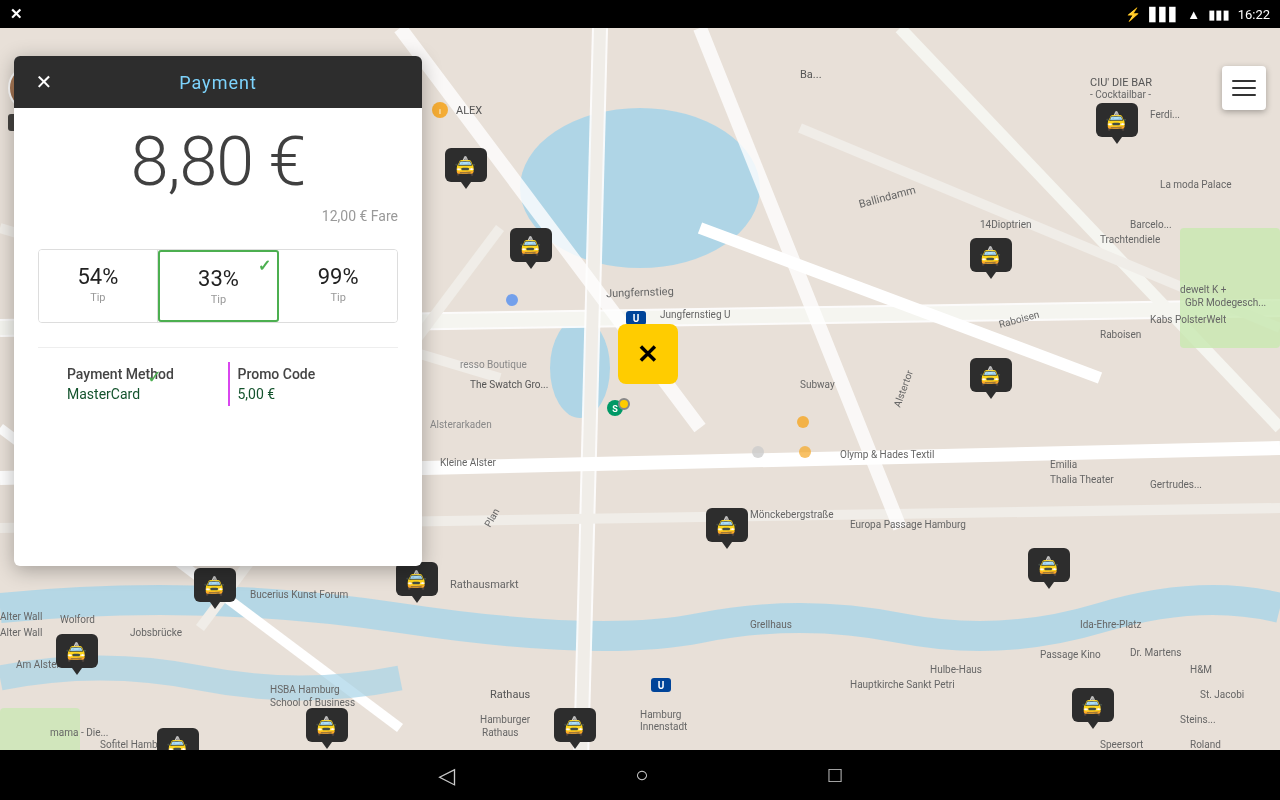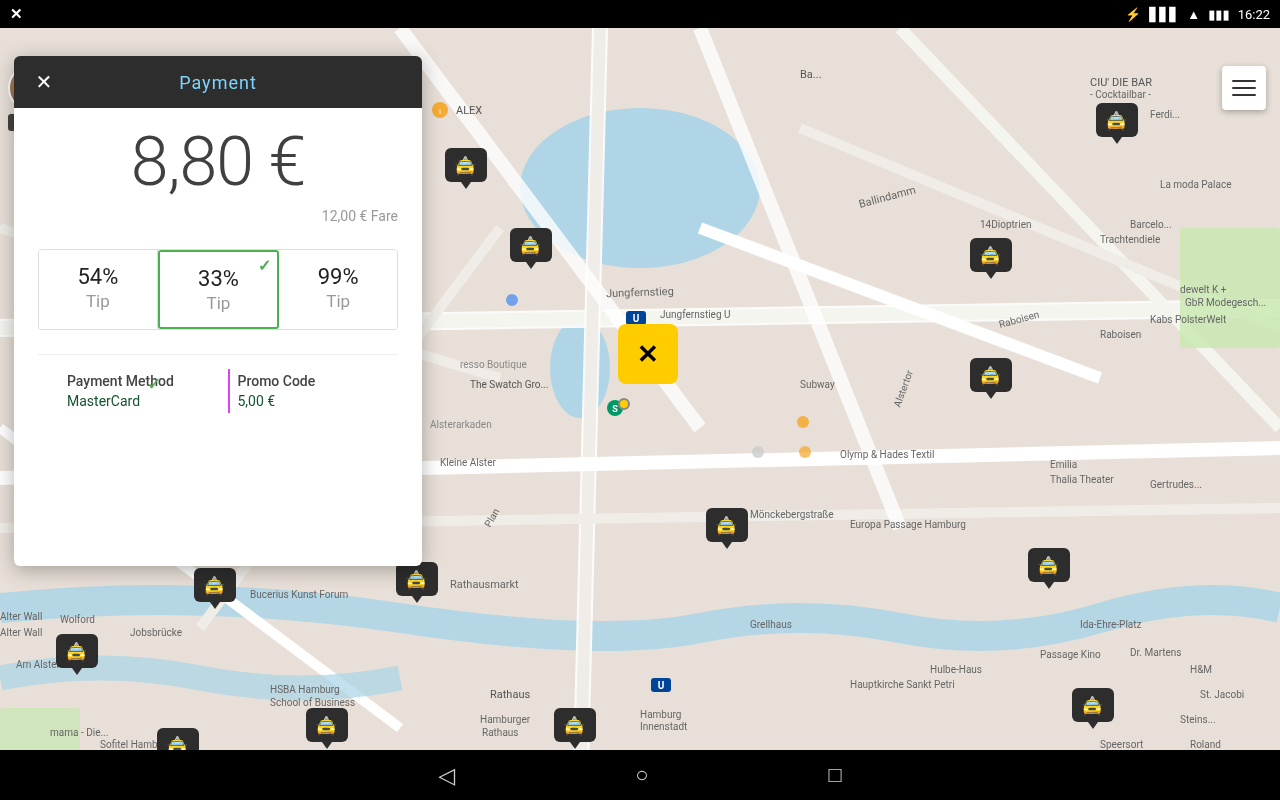--- a/index.html
+++ b/index.html
@@ -84,21 +84,21 @@
 
     
     #tip-selector { display: flex; gap: 0; margin-bottom: 24px; border: 1.5px solid #ddd; border-radius: 4px; overflow: hidden; }
     .tip-btn {
       flex: 1; padding: 14px 8px; text-align: center; cursor: pointer;
       background: #fff; border: none; border-right: 1.5px solid #ddd; position: relative;
     }
     .tip-btn:last-child { border-right: none; }
     .tip-btn.active { border: 2px solid #4caf50; border-radius: 3px; background: #fff; }
     .tip-btn .tip-pct { font-size: 22px; font-weight: 400; color: #222; }
-    .tip-btn .tip-label { font-size: 17px; color: #999; margin-top: 2px; }
+    .tip-btn .tip-label { font-size: 11px; color: #999; margin-top: 2px; }
     .tip-check {
       position: absolute; top: 4px; right: 6px; color: #4caf50; font-size: 16px; font-weight: bold;
     }
 
     
     #payment-bottom { display: flex; border-top: 1px solid #eee; padding-top: 14px; gap: 0; }
     .pay-section { flex: 1; display: flex; flex-direction: column; padding: 4px 8px; position: relative; }
     .pay-section:first-child { border-right: 2px solid #d946ef; margin-left: 21px; }
     .pay-section-label { font-size: 14px; color: #444; font-weight: 500; margin-bottom: 4px; }
     .pay-section-value { font-size: 14px; color: #14532d; }

